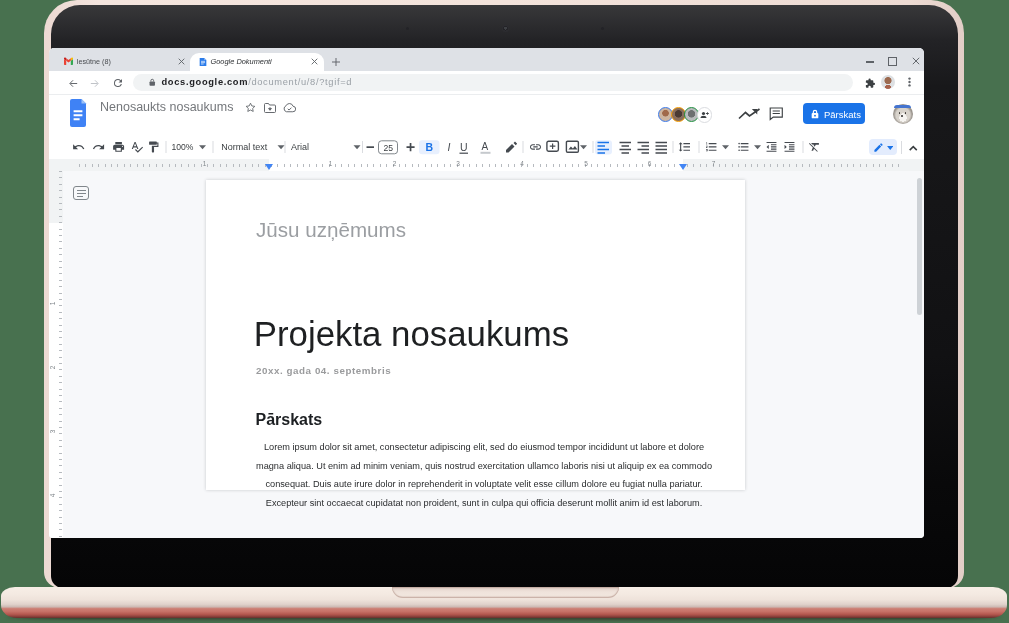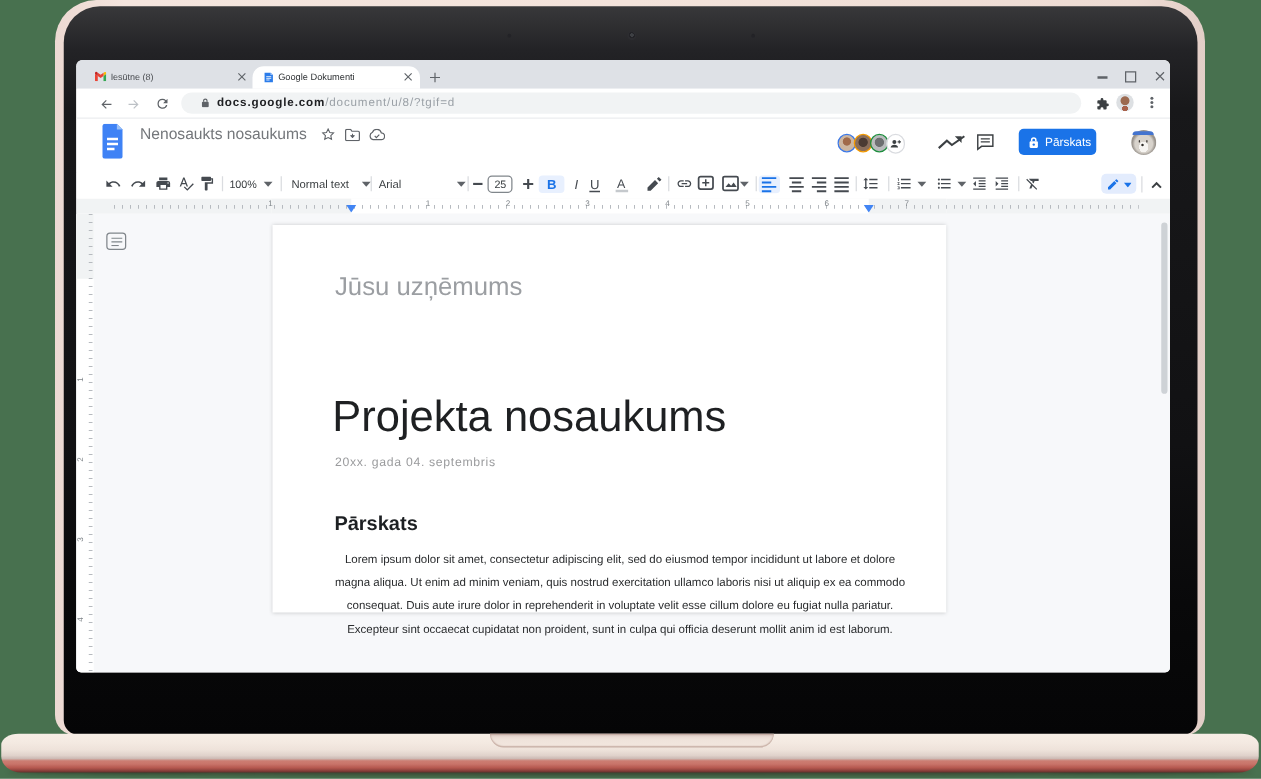--- a/index.html
+++ b/index.html
@@ -3,21 +3,21 @@
 <style>
 html,body{margin:0;padding:0;}
 body{width:1009px;height:623px;overflow:hidden;background:#48714f;font-family:"Liberation Sans",sans-serif;}
 .abs{position:absolute;}
 #stage{position:relative;width:1009px;height:623px;}
 
 #lid{left:44px;top:0;width:920px;height:588px;border-radius:33px 33px 16px 16px;
  background:linear-gradient(90deg,#ecd9d2 0,#f4e5de 6%,#f3e3db 50%,#eddbd3 94%,#e2cec7 100%);}
 #bezel{left:51px;top:4.5px;width:907px;height:583.5px;border-radius:29px 29px 12px 12px;
  background:linear-gradient(#38383a 0,#232326 6%,#18181a 14%,#111113 60%,#09090a 82%,#050506 100%);}
-#screen{left:61px;top:47.5px;width:875px;height:490.5px;border-radius:5px 5px 4px 4px;background:#fff;overflow:hidden;}
+#screen{left:49px;top:47.5px;width:875px;height:490.5px;border-radius:5px 5px 4px 4px;background:#fff;overflow:hidden;}
 
 #base{left:1px;top:587px;width:1006px;height:31px;
  border-radius:14px 14px 16px 16px / 9px 9px 13px 13px;
  background:linear-gradient(#f7eee6 0%,#f4eae2 22%,#eee2da 42%,#e0d2cb 56%,#cdbab4 64%,#cc7d72 70%,#c9746a 78%,#b5584f 88%,#93453f 94%,#662f2c 100%);}
 #notch{left:392px;top:587px;width:227px;height:10.5px;border-radius:0 0 11px 11px;
  background:linear-gradient(#e3d2ca,#efe3db 45%,#f3e8e0 100%);
  box-shadow:inset 0 -1.2px 1px rgba(186,156,146,.75),inset 0 1px 1.5px rgba(150,115,105,.5);}
 .bshadow{height:3px;background:#000;filter:blur(2px);opacity:.5;border-radius:50%;}
 
 #tabstrip{left:0;top:0;width:875px;height:23.5px;background:#dee1e6;}
@@ -63,21 +63,21 @@
    <svg class="abs" style="left:129px;top:10px;" width="7" height="7" viewBox="0 0 10 10">
         <path stroke="#5f6368" stroke-width="1.3" d="M1 1l8 8M9 1l-8 8"></path>
       </svg>
    <div id="activetab" class="abs"></div>
 
    <svg class="abs" style="left:150px;top:10px;" width="8" height="8" viewBox="0 0 12 12">
         <path fill="#2b7cea" d="M1 0h7l3 3v9H1z"></path>
         <path fill="#9cc1f7" d="M8 0l3 3H8z"></path>
         <path stroke="#fff" stroke-width="1" d="M3 5h6M3 7h6M3 9h4"></path>
       </svg>
-   <div class="t tabtxt" style="left:161.5px;top:9.8px;color:#2e3134;font-size:7.4px;">Google Dokumenti</div>
+   <div class="t tabtxt" style="left:161.5px;top:9.8px;color:#2e3134;font-size:7.4px;font-style:italic;">Google Dokumenti</div>
    <svg class="abs" style="left:262px;top:10px;" width="7" height="7" viewBox="0 0 10 10">
         <path stroke="#5f6368" stroke-width="1.3" d="M1 1l8 8M9 1l-8 8"></path>
       </svg>
    <svg class="abs" style="left:283px;top:10px;" width="8" height="8" viewBox="0 0 10 10">
         <path stroke="#5f6368" stroke-width="1.2" d="M5 0v10M0 5h10"></path>
       </svg>
 
    <div class="abs" style="left:817px;top:13.8px;width:8px;height:1.6px;background:#5f6368;"></div>
    <div class="abs" style="left:839px;top:9.8px;width:6.5px;height:6.5px;border:1.3px solid #5f6368;"></div>
    <svg class="abs" style="left:862.5px;top:9.5px;" width="8" height="8" viewBox="0 0 10 10">
@@ -302,20 +302,20 @@
         <span class="vn" style="top:321px;">4</span>
      <div class="abs" style="left:23.5px;top:15.5px;width:14px;height:12px;border:1.6px solid #80868b;border-radius:3px;"></div>
      <svg class="abs" style="left:27.5px;top:19.5px;" width="9" height="7" viewBox="0 0 9 7">
           <g stroke="#80868b" stroke-width="1.1">
             <path d="M0 .5h9M0 3.5h9M0 6.5h6"></path>
           </g>
         </svg>
      <div id="page" class="abs">
      <div class="t" style="left:50.5px;top:38.3px;font-size:20.6px;color:#9b9ea2;">Jūsu uzņēmums</div>
      <div class="t" style="left:48.3px;top:136.3px;font-size:34.8px;color:#1e2022;line-height:35px;">Projekta nosaukums</div>
-     <div class="t" style="left:50.5px;top:185px;font-size:9.8px;font-weight:normal;color:#9a9b9d;letter-spacing:0.55px;">20xx. gada 04. septembris</div>
+     <div class="t" style="left:50.5px;top:185px;font-size:9.8px;font-weight:bold;color:#9a9b9d;letter-spacing:0.55px;">20xx. gada 04. septembris</div>
      <div class="t" style="left:50px;top:231.9px;font-size:16px;font-weight:bold;color:#1d2023;line-height:16px;">Pārskats</div>
      <div class="t" style="left:50.5px;top:258.4px;font-size:9.2px;color:#2a2c2e;line-height:18.55px;">Lorem ipsum dolor sit amet, consectetur adipiscing elit, sed do eiusmod tempor incididunt ut labore et dolore<br>magna aliqua. Ut enim ad minim veniam, quis nostrud exercitation ullamco laboris nisi ut aliquip ex ea commodo<br>consequat. Duis aute irure dolor in reprehenderit in voluptate velit esse cillum dolore eu fugiat nulla pariatur.<br>Excepteur sint occaecat cupidatat non proident, sunt in culpa qui officia deserunt mollit anim id est laborum.</div>
      </div>
      <div class="abs" style="left:868px;top:7.5px;width:5px;height:137px;border-radius:2.5px;background:#ced2d6;"></div>
    </div>
  </div>
 </div>
 
 </body></html>

